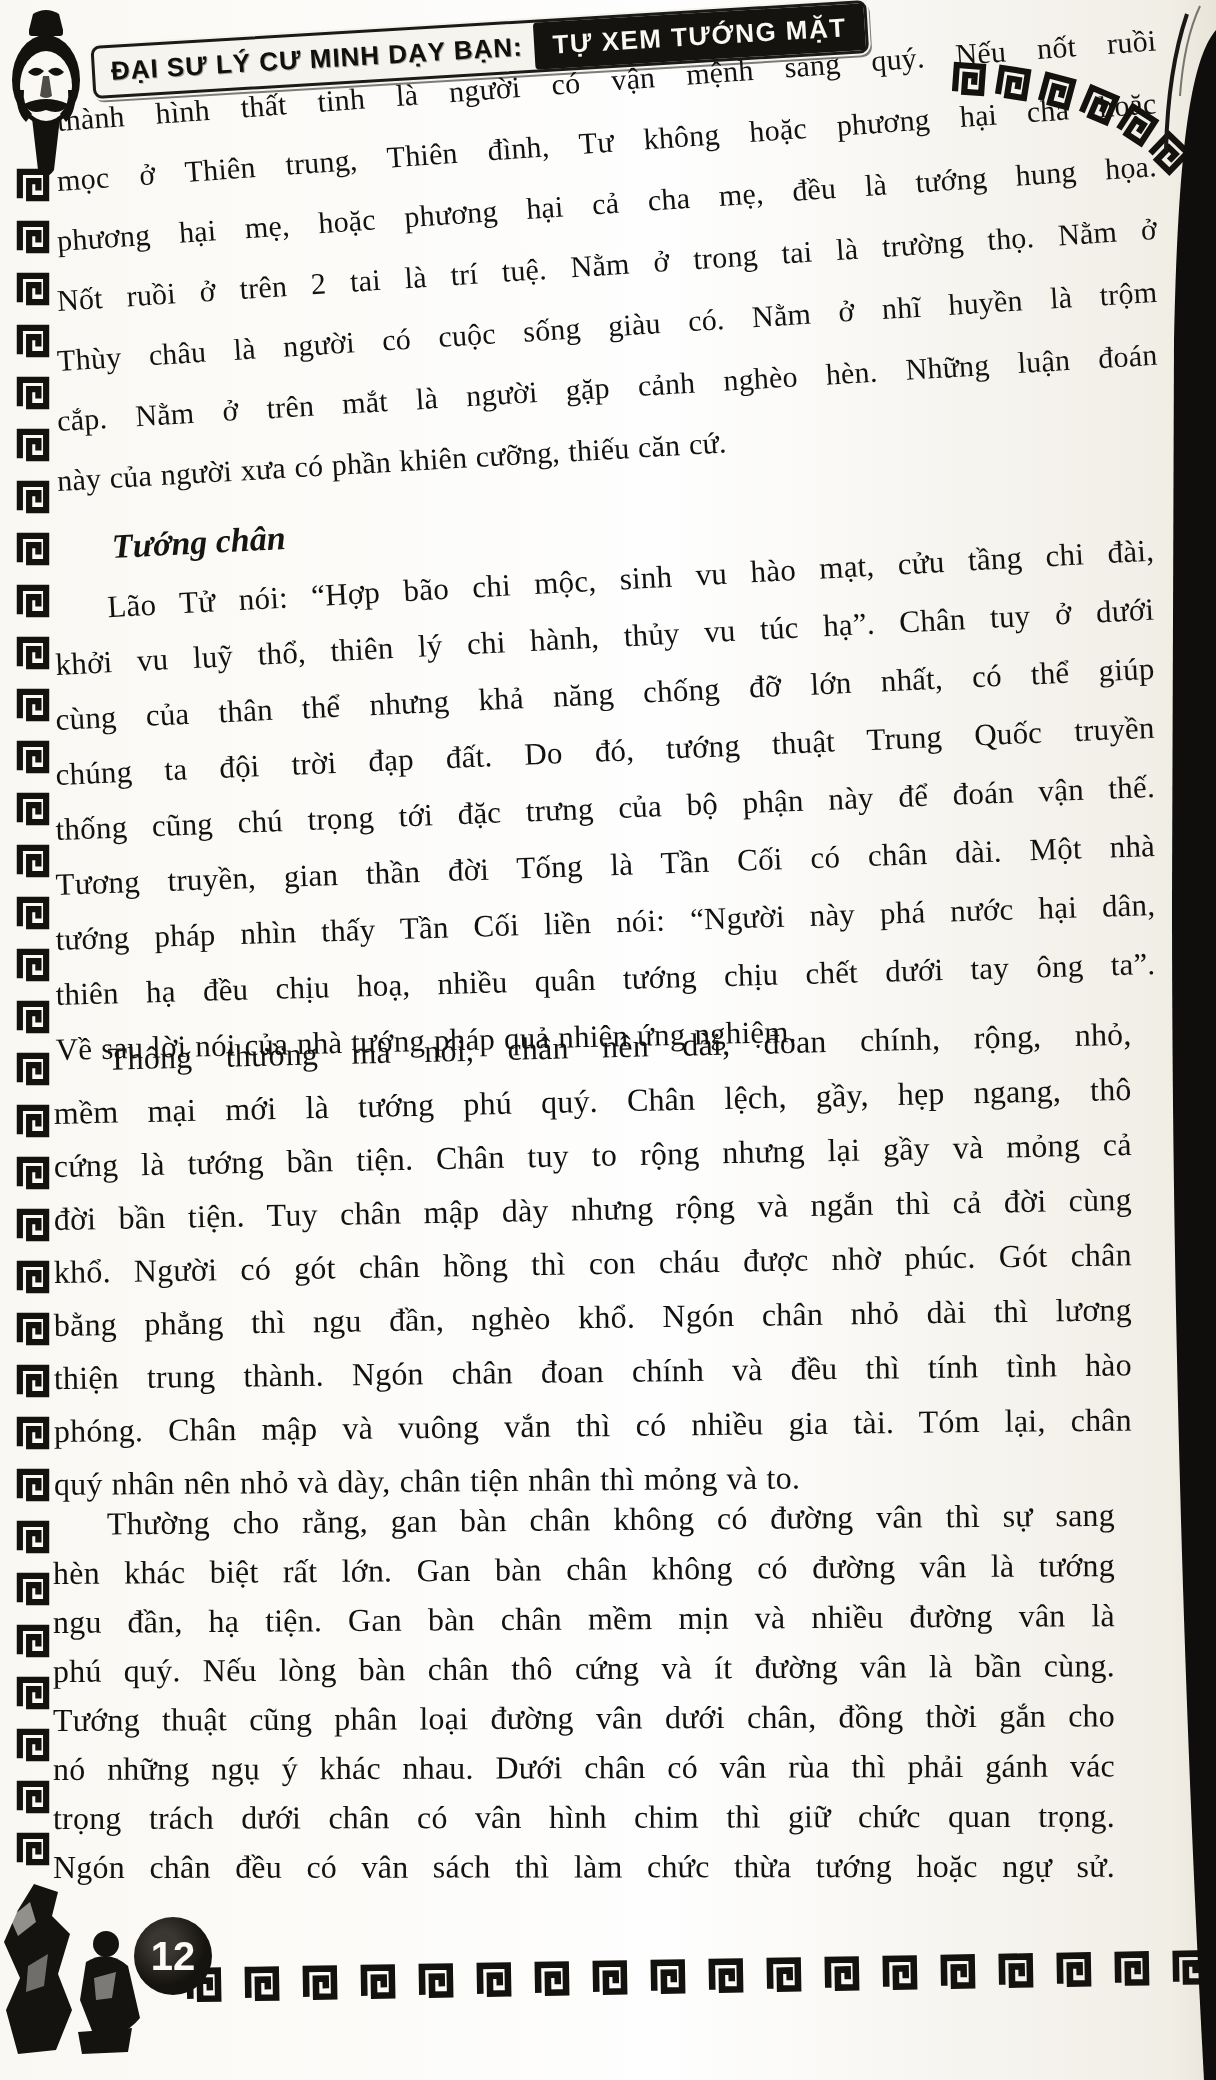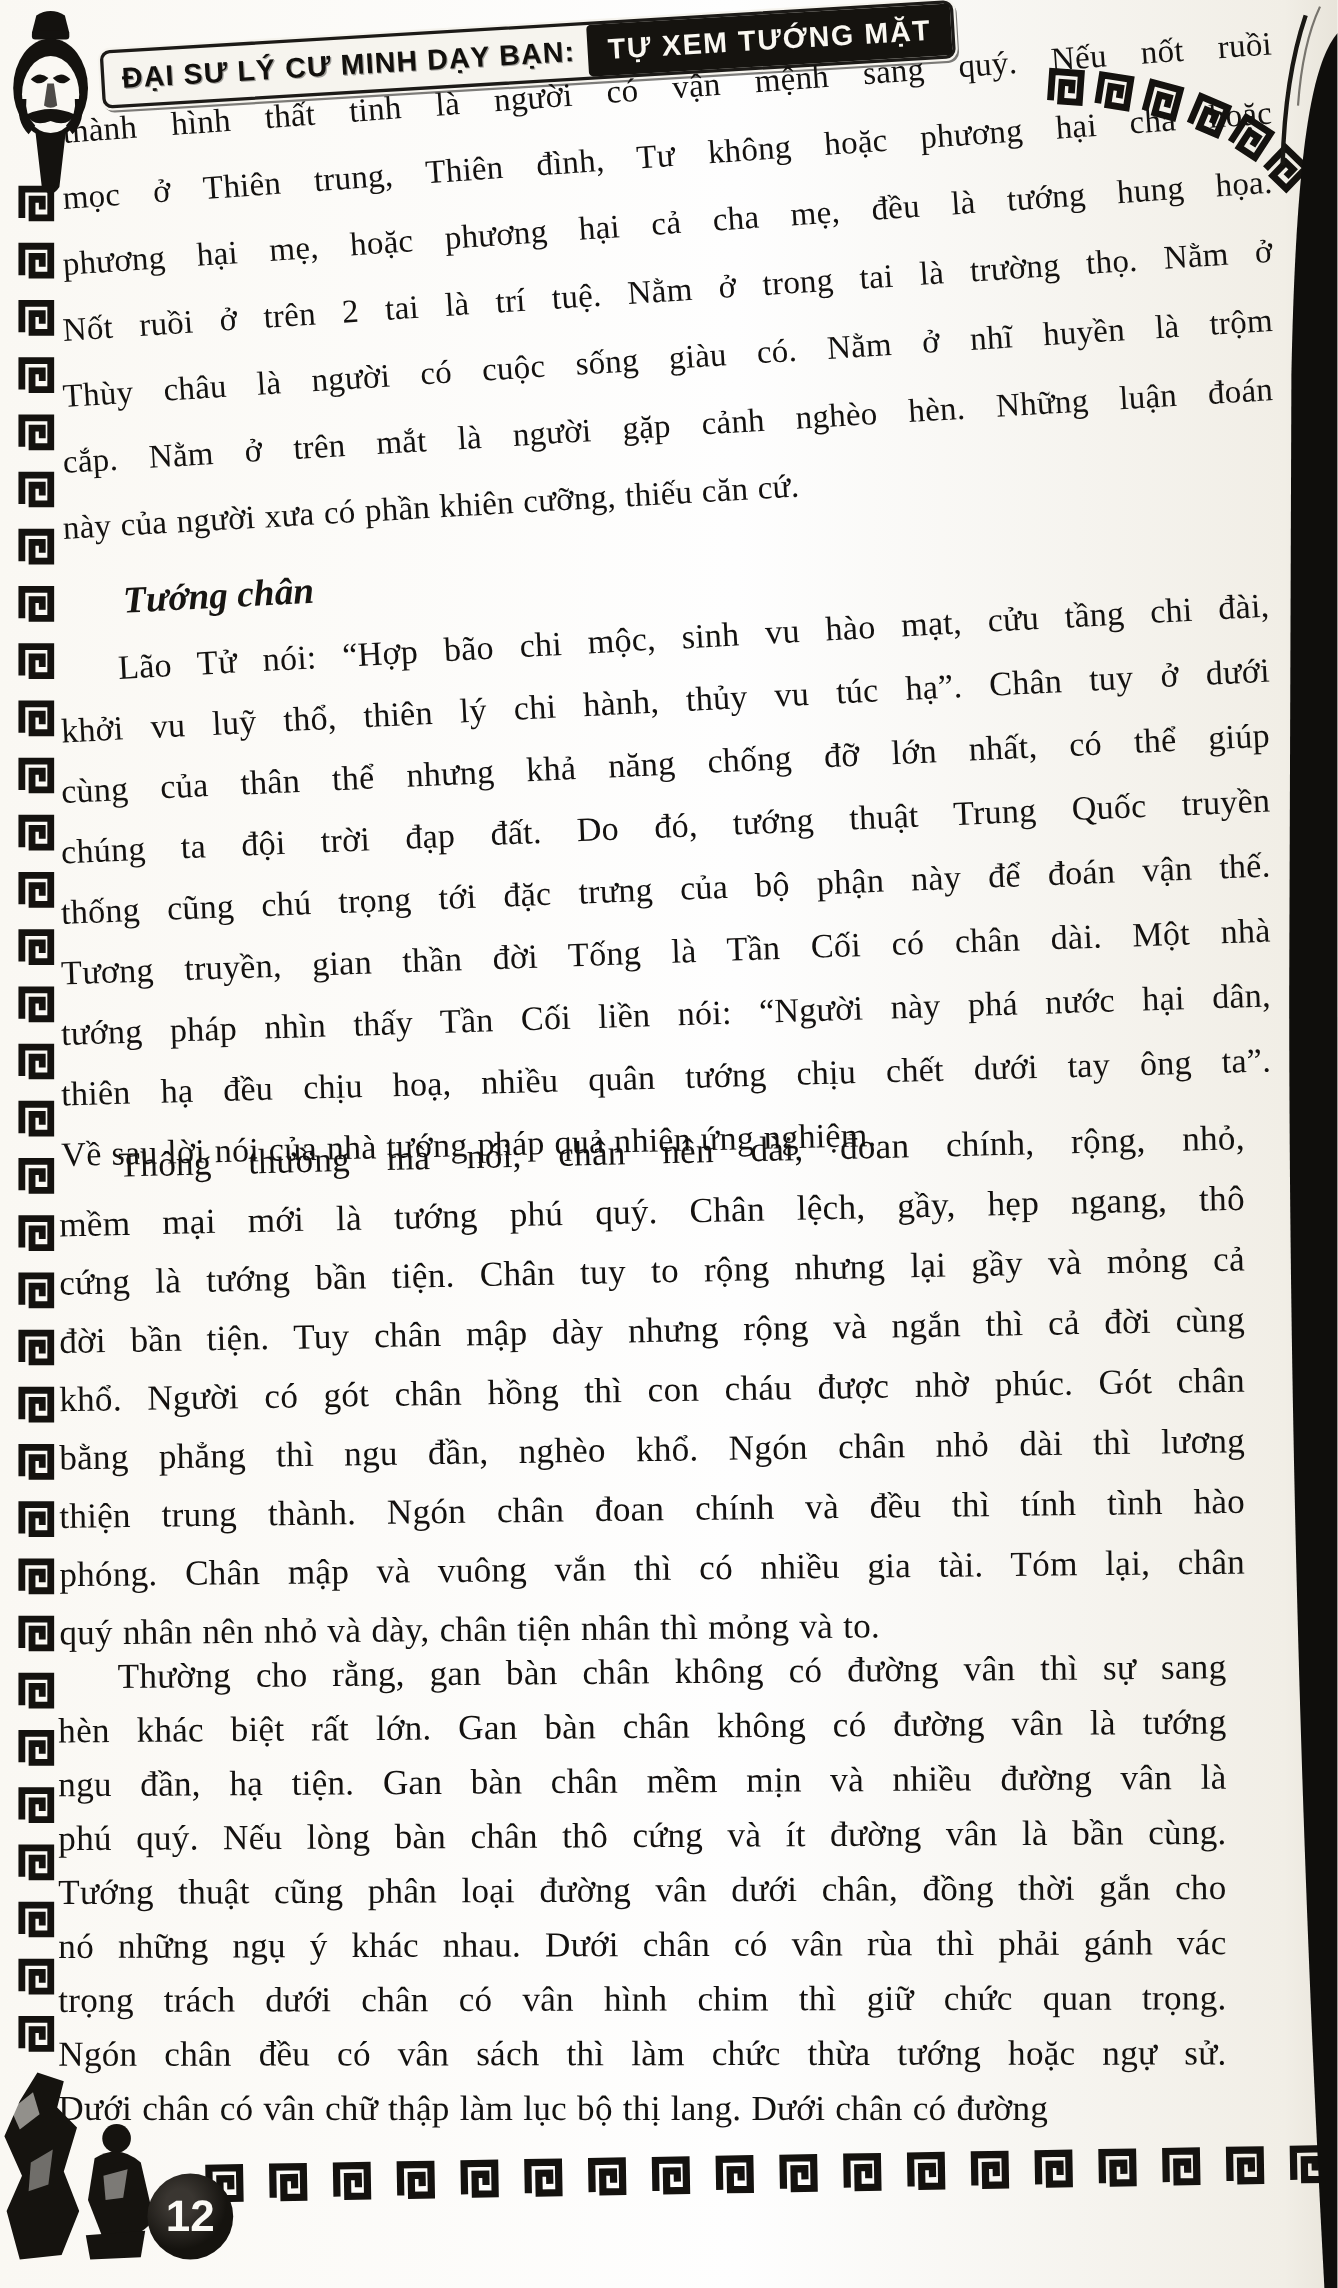--- a/index.html
+++ b/index.html
@@ -19,21 +19,21 @@
           transform-origin:0 50%;display:flex;align-items:stretch;
           border:3px solid #1c1a17;border-radius:9px;background:#f6f4ee;
           box-shadow:0 0 0 2px #f6f4ee,2px 3px 0 1px rgba(20,18,14,.55);
           font-family:"Liberation Sans","DejaVu Sans",sans-serif;}
   .banner .lft{padding:8px 12px 8px 16px;font-weight:bold;font-size:26px;
           letter-spacing:1px;color:#12100d;white-space:nowrap;
           text-shadow:1px 1px 0 rgba(0,0,0,.35);}
   .banner .rgt{padding:8px 18px;font-weight:bold;font-size:26px;letter-spacing:1.5px;
           background:#15130f;color:#faf8f2;border-radius:4px;white-space:nowrap;}
   
-  .page-badge{position:absolute;left:134px;top:1976px;width:78px;height:78px;
+  .page-badge{position:absolute;left:134px;top:1917px;width:78px;height:78px;
           border-radius:50%;background:radial-gradient(circle at 38% 34%,#3a3631 0 18%,#15130f 60%);
           display:flex;align-items:center;justify-content:center;z-index:6;}
   .page-badge span{color:#fbfaf5;font-family:"Liberation Sans",sans-serif;
           font-weight:bold;font-size:40px;}
   svg{position:absolute;overflow:visible;}
   .deco{z-index:5;}
 </style>
 </head>
 <body>
 
@@ -170,21 +170,20 @@
 
   <div class="para" style="left:53px;top:1506px;width:1062px;--lh:49px;font-size:32px;">
       <div class="line" style="transform: rotate(-0.5deg); text-indent: 54px;">Thường cho rằng, gan bàn chân không có đường vân thì sự sang</div>
       <div class="line" style="transform: rotate(-0.4375deg);">hèn khác biệt rất lớn. Gan bàn chân không có đường vân là tướng</div>
       <div class="line" style="transform: rotate(-0.375deg);">ngu đần, hạ tiện. Gan bàn chân mềm mịn và nhiều đường vân là</div>
       <div class="line" style="transform: rotate(-0.3125deg);">phú quý. Nếu lòng bàn chân thô cứng và ít đường vân là bần cùng.</div>
       <div class="line" style="transform: rotate(-0.25deg);">Tướng thuật cũng phân loại đường vân dưới chân, đồng thời gắn cho</div>
       <div class="line" style="transform: rotate(-0.1875deg);">nó những ngụ ý khác nhau. Dưới chân có vân rùa thì phải gánh vác</div>
       <div class="line" style="transform: rotate(-0.125deg);">trọng trách dưới chân có vân hình chim thì giữ chức quan trọng.</div>
       <div class="line" style="transform: rotate(-0.0625deg);">Ngón chân đều có vân sách thì làm chức thừa tướng hoặc ngự sử.</div>
-      <div class="line" style="transform: rotate(0deg); text-align-last: left;">Dưới chân có vân chữ thập làm lục bộ thị lang. Dưới chân có đường</div>
     </div>
 
   <svg class="deco" style="left:0px;top:1882px;z-index:4;" width="150" height="198" viewBox="0 0 150 198">
     <path d="M34 2 L58 10 L52 34 L70 52 L58 92 L72 128 L56 168 L18 172 L6 128 L20 96 L4 60 L18 28 Z" fill="#15130f"></path>
     <path d="M10 36 L30 20 L36 40 L18 54 Z" fill="#faf8f3" opacity=".55"></path>
     <path d="M28 84 L48 72 L44 104 L26 110 Z" fill="#faf8f3" opacity=".4"></path>
     <circle cx="106" cy="62" r="13" fill="#15130f"></circle>
     <path d="M86 80 Q108 66 128 84 L140 136 Q122 158 94 154 L80 118 Z" fill="#15130f"></path>
     <path d="M94 96 L116 90 L112 116 L96 118 Z" fill="#faf8f3" opacity=".45"></path>
     <path d="M78 150 L132 146 L128 170 L82 172 Z" fill="#15130f"></path>

